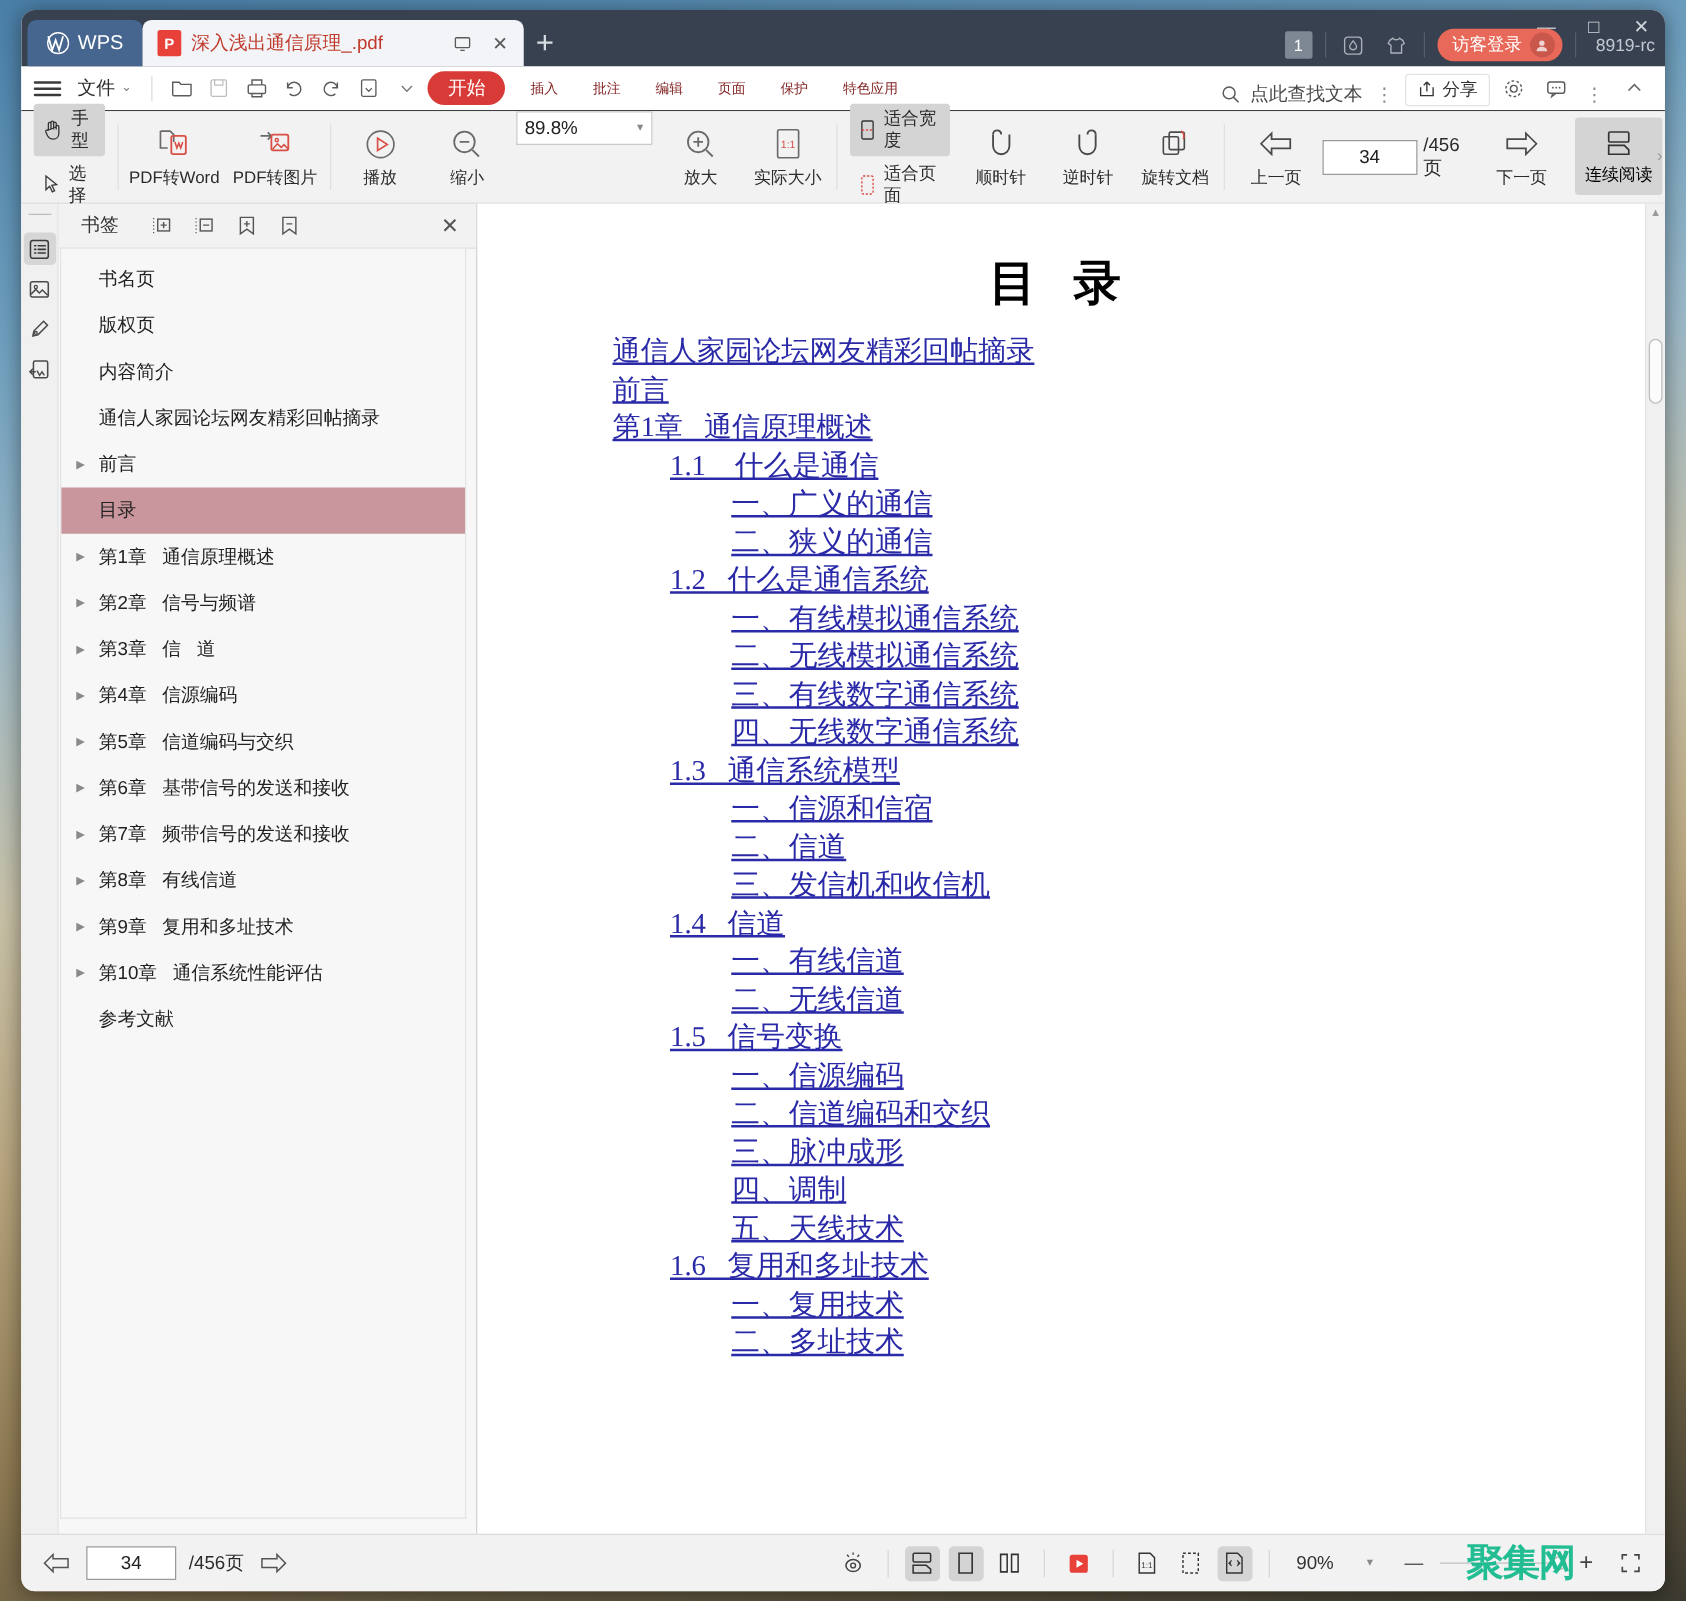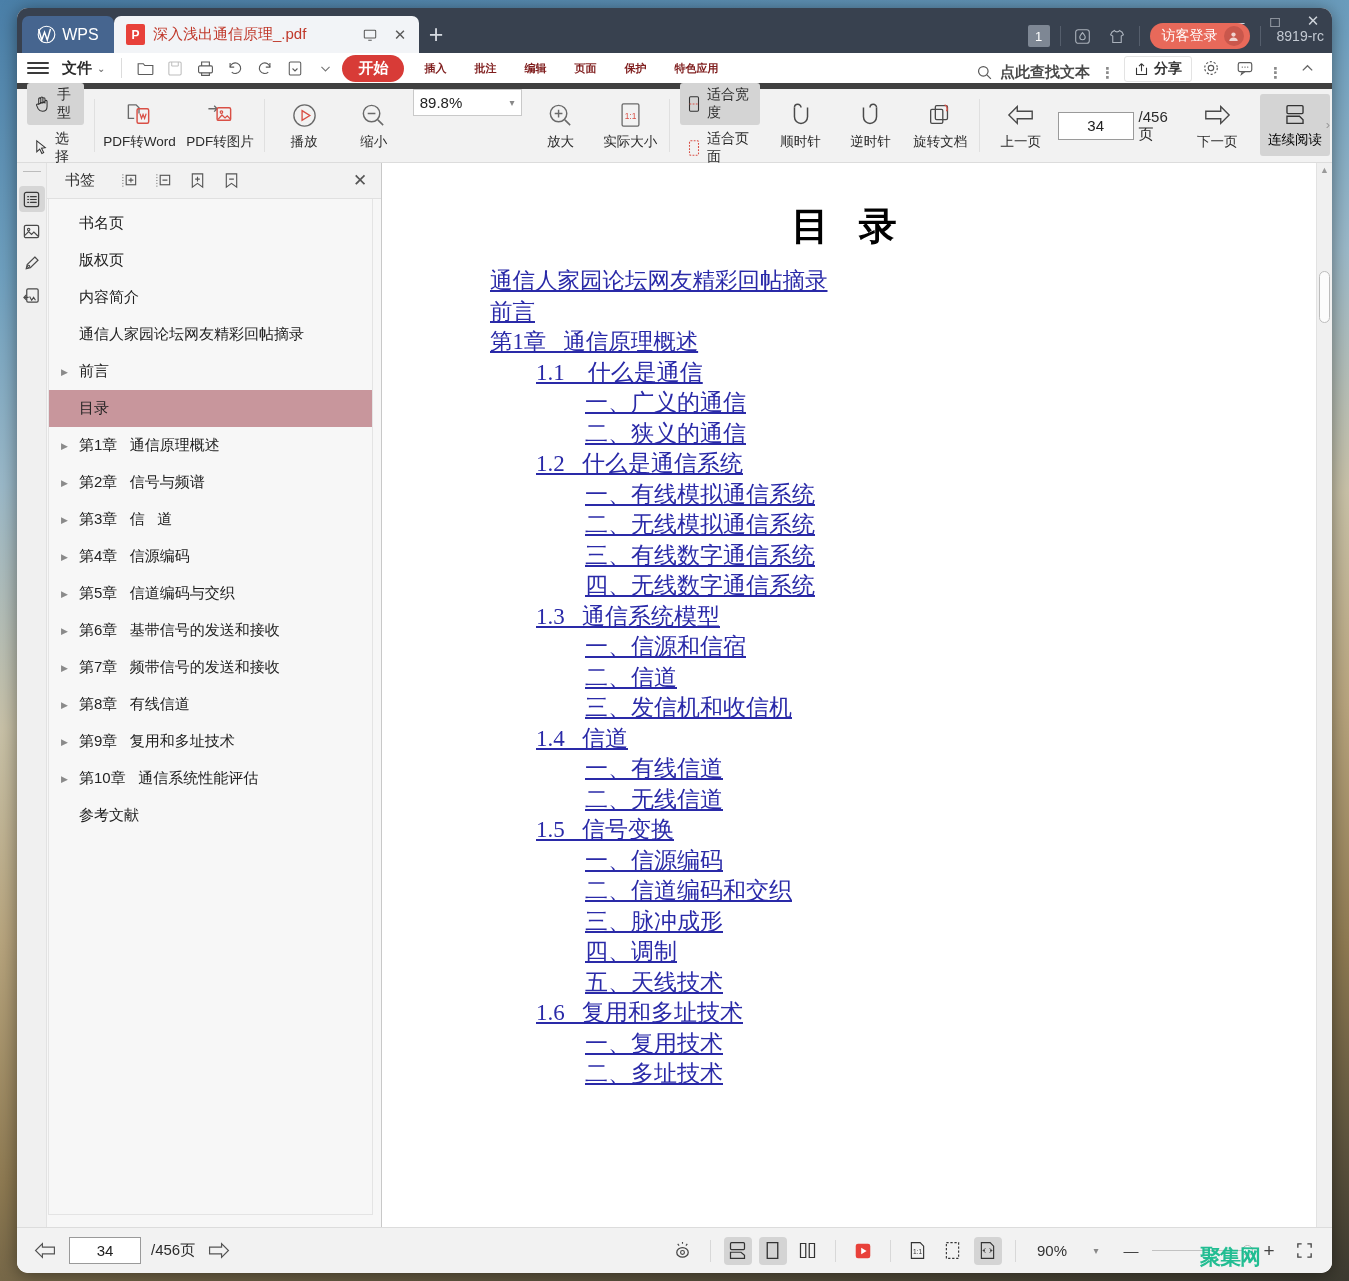--- a/index.html
+++ b/index.html
@@ -61,22 +61,21 @@
     display:flex;align-items:center;gap:6px;
   }
   .guest .av{width:20px;height:20px;border-radius:50%;background:#c9574c;display:flex;align-items:center;justify-content:center;font-size:12px;}
   .rc{ color:#c3c9d2; font-size:14px; padding-left:6px;}
   .vdiv{ width:1px;height:20px;background:#555e6c; }
 
   
   .menurow{
     height:36px; background:#fff; display:flex; align-items:center;
     padding:0 10px; gap:0; flex:0 0 auto; font-size:15px; color:#2b2b2b;
-    border-bottom:6px solid #404040;
-    font-weight:bold;
+    border-bottom:1px solid #404040;
   }
   .hamb{ width:22px; display:flex;flex-direction:column;gap:3px; margin-right:5px;}
   .hamb i{ display:block;height:2px;background:#3a3a3a;border-radius:1px;}
   .file-btn{ display:flex;align-items:center;gap:5px; padding:0 8px; cursor:default;}
   .caret{ font-size:10px; color:#777; }
   .sep{ width:1px;height:20px;background:#dcdcdc;margin:0 8px; }
   .qicon{ width:30px;height:28px;display:flex;align-items:center;justify-content:center;color:#5b5b5b;font-size:17px;}
   .qicon.dim{ color:#bdbdbd; }
   .startpill{
     background:#d83b37;color:#fff;border-radius:14px;padding:4px 16px;font-size:15px;margin:0 6px 0 2px;
@@ -192,21 +191,21 @@
     width:72px;height:27px;background:#fff;border:1px solid #9a9a9a;display:flex;align-items:center;
     justify-content:center;font-size:15px;color:#222;
   }
   .sb-tot{ font-size:15px;color:#2b2b2b; }
   .sb-mid{ margin-left:auto; display:flex;align-items:center;gap:7px; }
   .sb-sep{ width:1px;height:22px;background:#d8d8d8;margin:0 6px;}
   .zval{ font-size:15px;color:#333;margin:0 8px;text-align:right; }
   .slider{ width:96px;height:1px;background:#c2c2c2;position:relative; }
   .slider .knob{ position:absolute;right:-5px;top:-5px;width:11px;height:11px;border-radius:50%;border:1px solid #b5b5b5;background:#fff;}
   .wm{
-    position:absolute;right:72px;bottom:2px;font-size:21px;font-weight:bold;color:#11b98a;
+    position:absolute;right:72px;bottom:2px;font-size:30px;font-weight:bold;color:#11b98a;
     font-family:"Liberation Sans",sans-serif; opacity:.92; letter-spacing:-1px; pointer-events:none;
   }
   svg{ display:block; }
 </style>
 </head>
 <body>
 
 <div class="window">
 
   <div class="titlebar">

